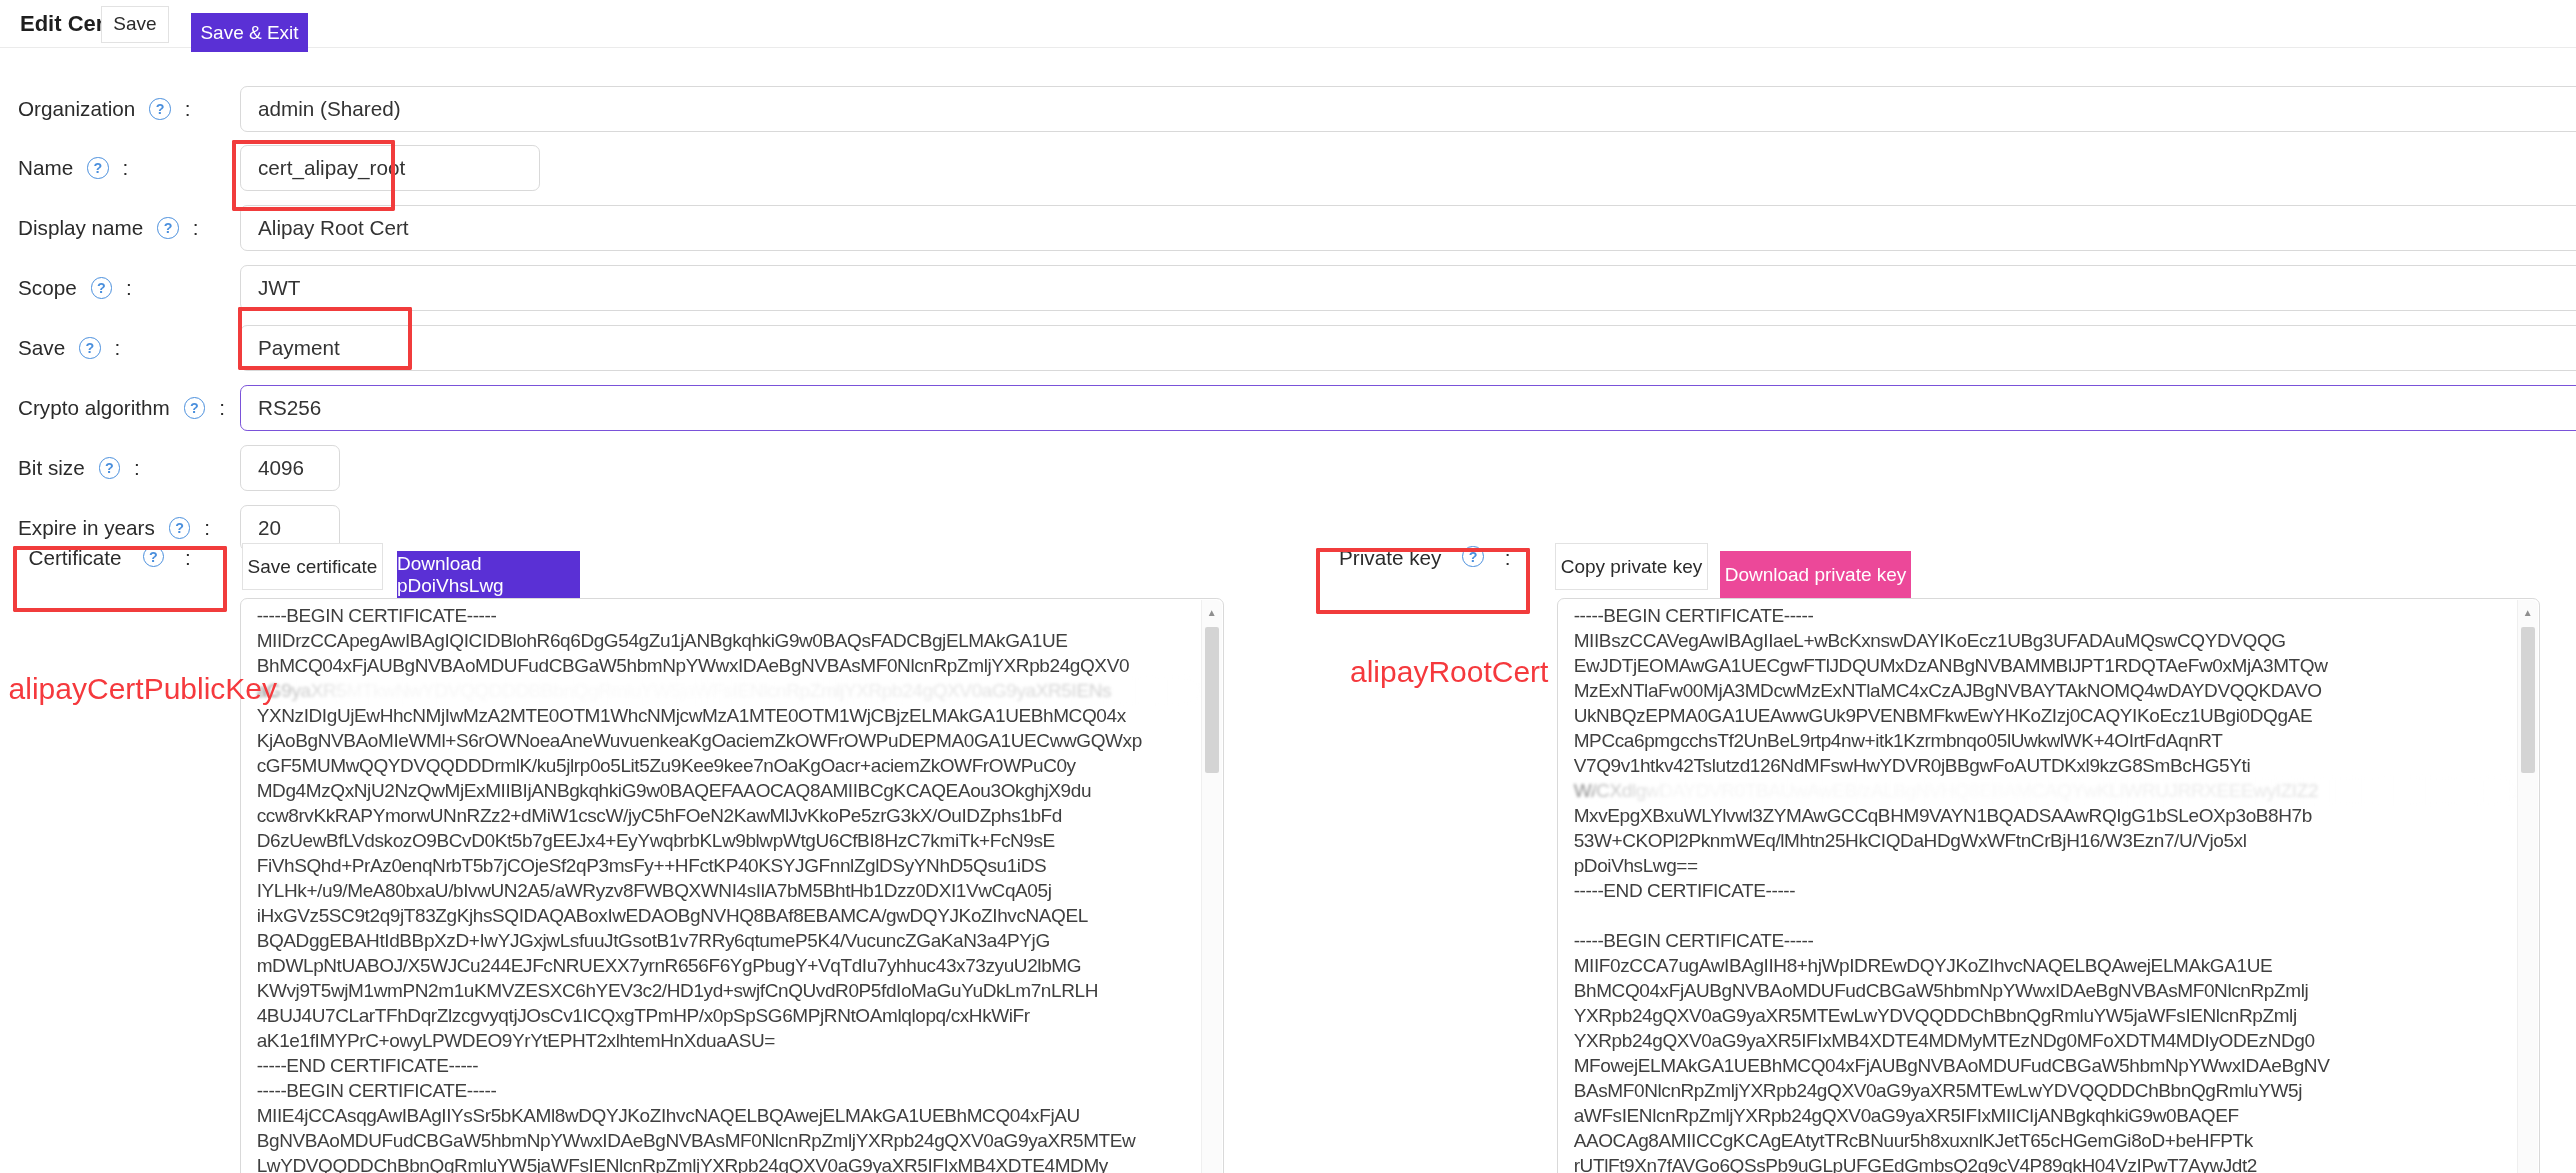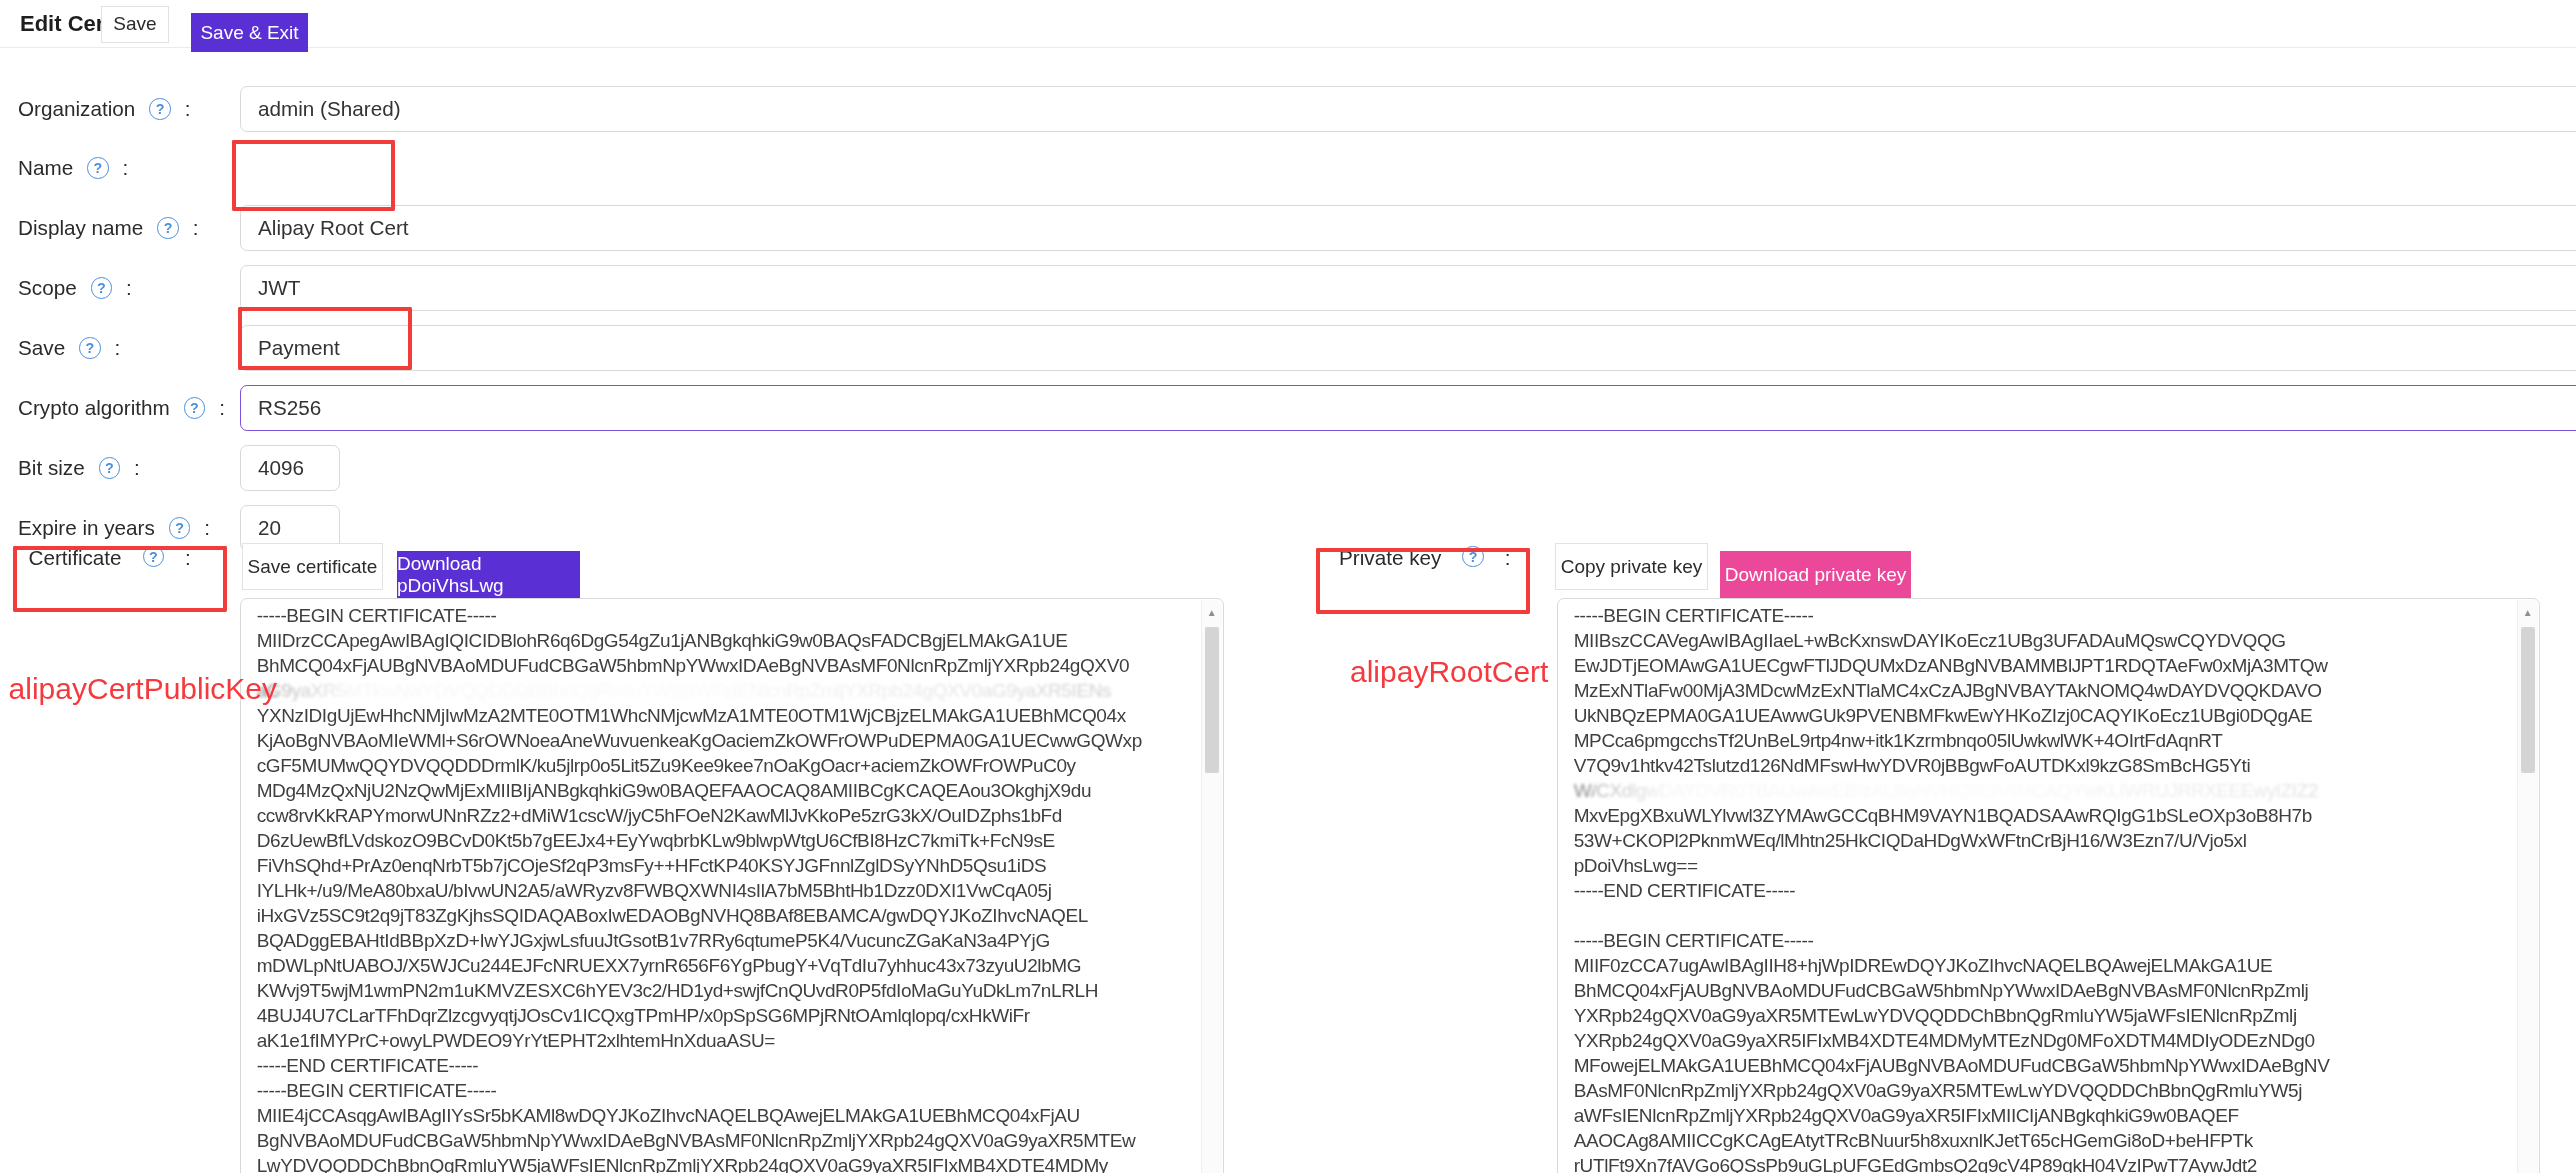--- a/index.html
+++ b/index.html
@@ -79,20 +79,21 @@
     </div>
     <div class="input full">admin (Shared)</div>
   </div>
 
   <div class="row" style="top:145px">
     <div class="flabel">
       <span>Name</span>
       <span class="help">?</span>
       <span>:</span>
     </div>
+    <div class="input" style="width:300px">cert_alipay_root</div>
   </div>
 
   <div class="row" style="top:205px">
     <div class="flabel">
       <span>Display name</span>
       <span class="help">?</span>
       <span>:</span>
     </div>
     <div class="input full">Alipay Root Cert</div>
   </div>

